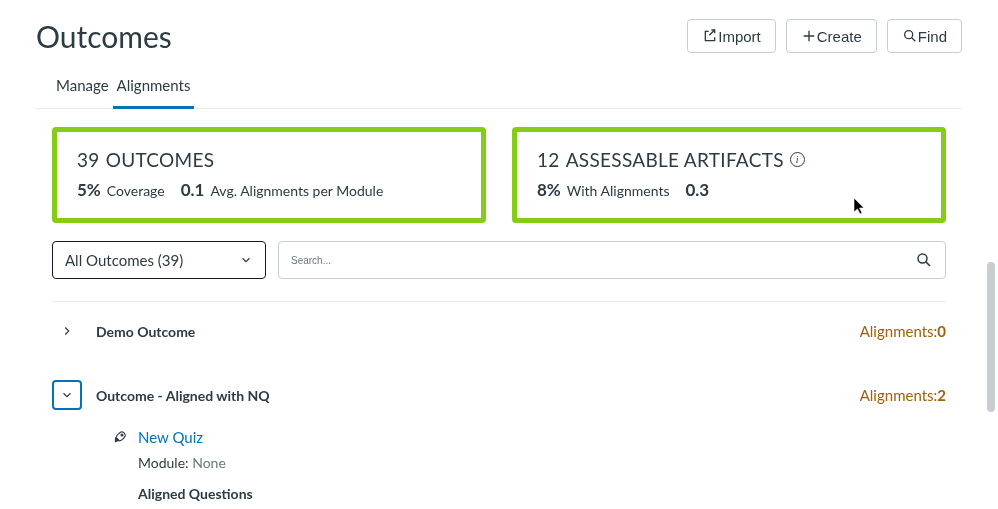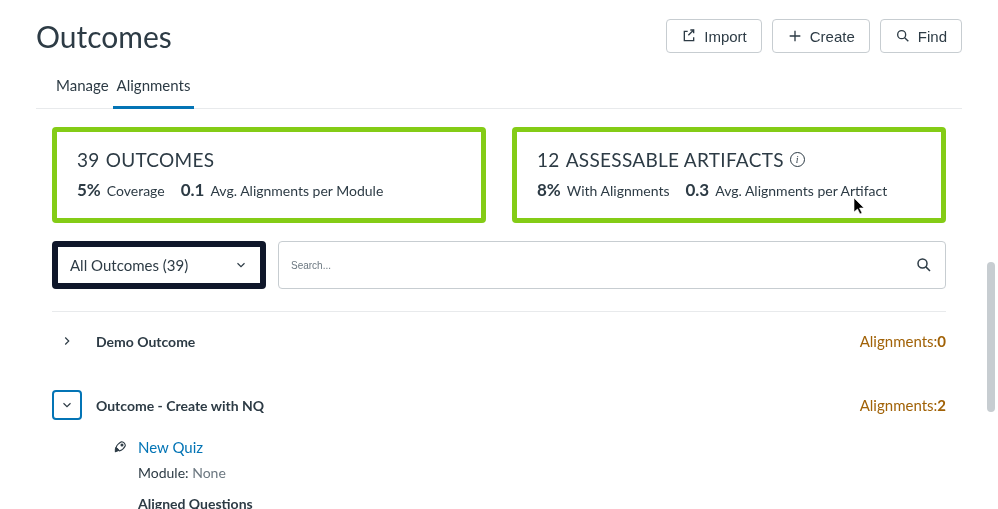--- a/index.html
+++ b/index.html
@@ -26,21 +26,20 @@
       font-weight: 400;
       color: #2D3B45;
     }
     .actions {
       display: flex;
       gap: 10px;
     }
     .btn {
       display: inline-flex;
       align-items: center;
-      gap: 7px;
       border: 1px solid #C7CDD1;
       background: #fff;
       color: #2D3B45;
       font-size: 15px;
       padding: 8px 14px;
       border-radius: 4px;
       cursor: pointer;
       line-height: 1;
     }
     .btn svg { width: 16px; height: 16px; }
@@ -116,21 +115,21 @@
       font-size: 14px;
       font-weight: 400;
     }
     .filters {
       display: flex;
       gap: 12px;
       margin-bottom: 22px;
     }
     .select {
       width: 214px;
-      border: 6px solid #0f172a;
+      border: 1px solid #0f172a;
       border-radius: 4px;
       padding: 9px 12px;
       font-size: 15px;
       display: flex;
       justify-content: space-between;
       align-items: center;
       cursor: pointer;
       background: #fff;
     }
     .search {
@@ -305,21 +304,20 @@
         <div class="card-title">
           <span class="count">12</span>
           <span>ASSESSABLE ARTIFACTS</span>
           <span class="info-icon">i</span>
         </div>
         <div class="stats">
           <span class="big">8%</span>
           <span class="label">With Alignments</span>
           <span style="width:4px"></span>
           <span class="big">0.3</span>
-          <span class="label">Avg. Alignments per Artifact</span>
         </div>
       </div>
     </div>
 
     <div class="filters">
       <div class="select">
         <span>All Outcomes (39)</span>
         <svg class="chev" viewBox="0 0 24 24" fill="none" stroke="#2D3B45" stroke-width="2">
             <path d="M6 9l6 6 6-6"></path>
           </svg>
@@ -345,21 +343,21 @@
           <span>Alignments:</span><span class="num">0</span>
         </span>
       </div>
 
       <div class="row" style="padding-top:20px;">
         <span class="expander boxed">
           <svg class="chev" viewBox="0 0 24 24" fill="none" stroke="#2D3B45" stroke-width="2">
               <path d="M6 9l6 6 6-6"></path>
             </svg>
         </span>
-        <span class="row-title">Outcome - Create with NQ</span>
+        <span class="row-title">Outcome - Aligned with NQ</span>
         <span class="alignments">
           <span>Alignments:</span><span class="num">2</span>
         </span>
       </div>
 
       <div class="details">
         <div class="quiz-row">
           <svg class="rocket" viewBox="0 0 24 24" fill="none" stroke="#2D3B45" stroke-width="1.6">
               <path d="M5 19c-1-3 1-6 1-6s3 2 4 4c0 0-3 2-5 2z" fill="#2D3B45"></path>
               <path d="M14 4c3 0 6 3 6 6-2 4-6 7-9 8l-5-5c1-3 4-7 8-9z"></path>

